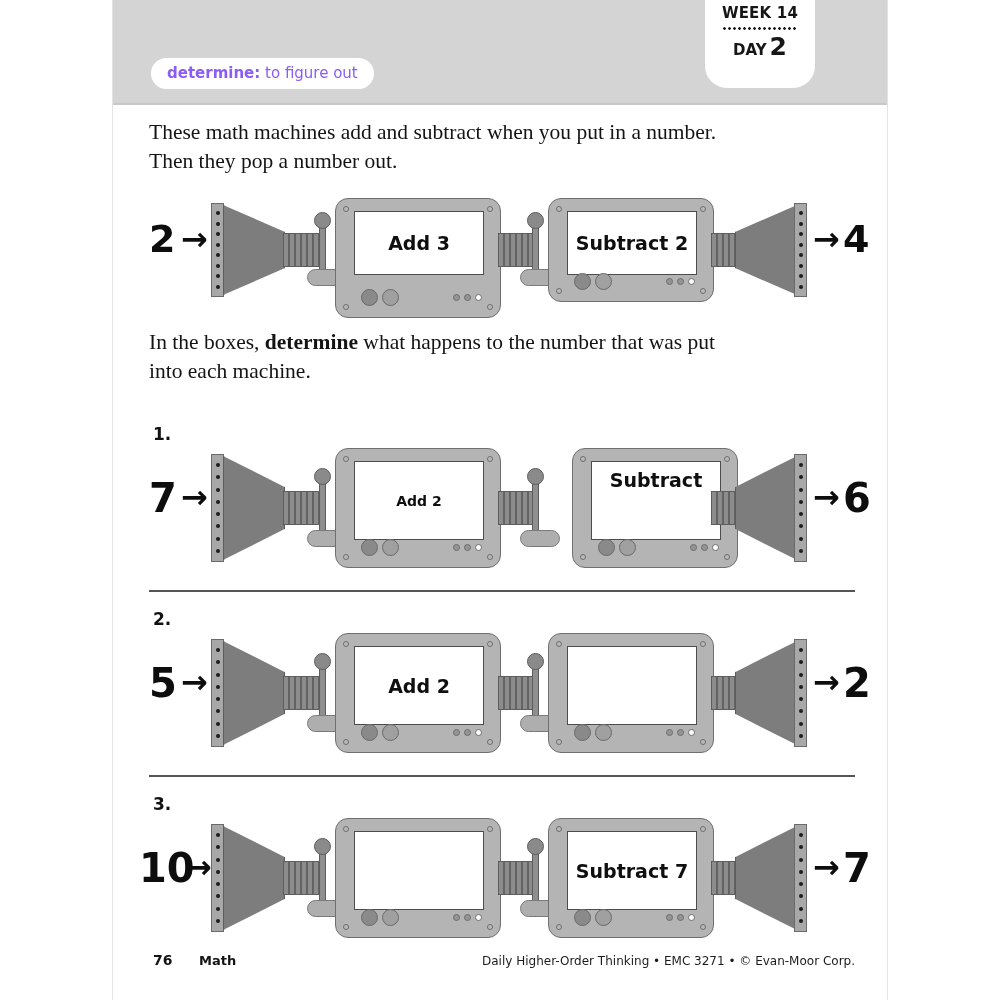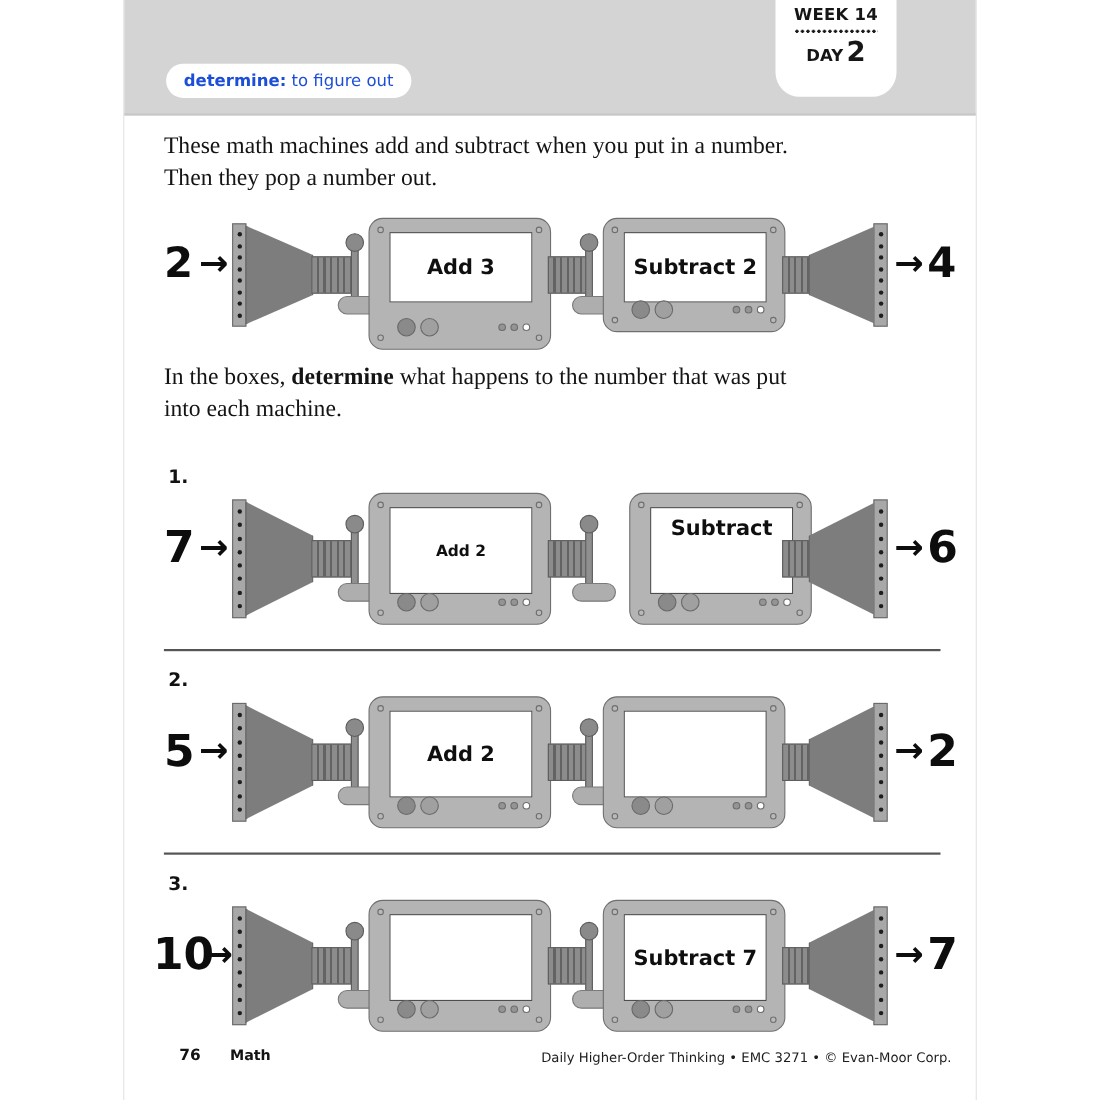--- a/index.html
+++ b/index.html
@@ -57,21 +57,21 @@
     font-family: "DejaVu Sans", sans-serif;
   }
   .vocab-pill {
     position: absolute;
     left: 38px;
     top: 58px;
     background: #ffffff;
     border-radius: 16px;
     padding: 6px 16px 7px 16px;
     font-size: 15px;
-    color: #1d4ed8;
+    color: #8b5cf6;
     white-space: nowrap;
     font-family: "DejaVu Sans", sans-serif;
   }
   .vocab-pill .vocab-word {
     font-weight: 800;
   }
   .vocab-pill .vocab-def {
     font-weight: 400;
   }
 
@@ -329,21 +329,21 @@
     position: absolute;
     font-family: "DejaVu Sans", sans-serif;
     font-weight: 900;
     color: #0d0d0d;
     line-height: 1;
   }
 
   
   .footer {
     position: absolute;
-    left: 14px;
+    left: 4px;
     bottom: 28px;
     width: 100%;
     height: 20px;
   }
   .footer-page {
     position: absolute;
     left: 36px;
     top: 0;
     font-size: 14px;
     font-weight: 800;

